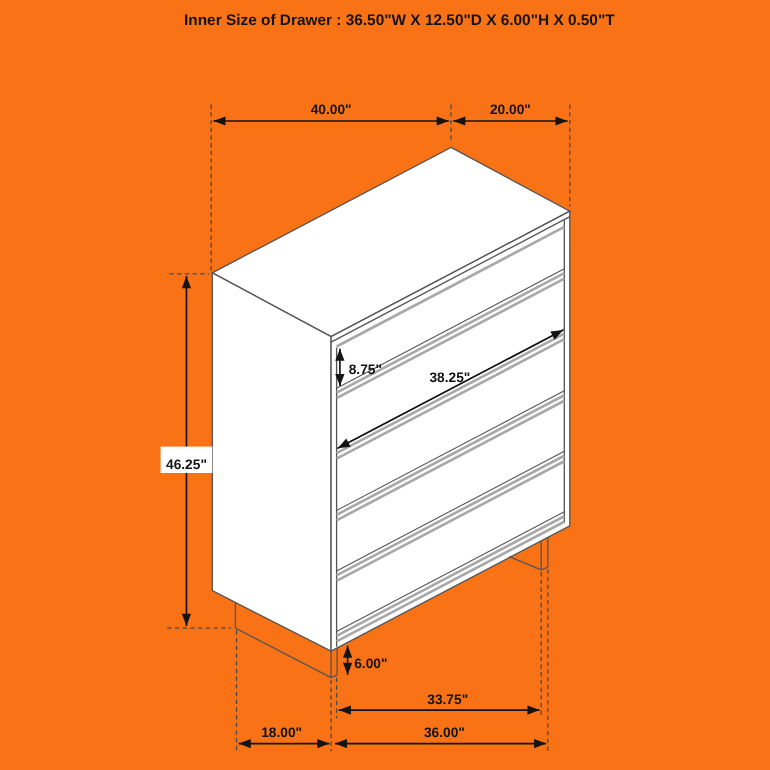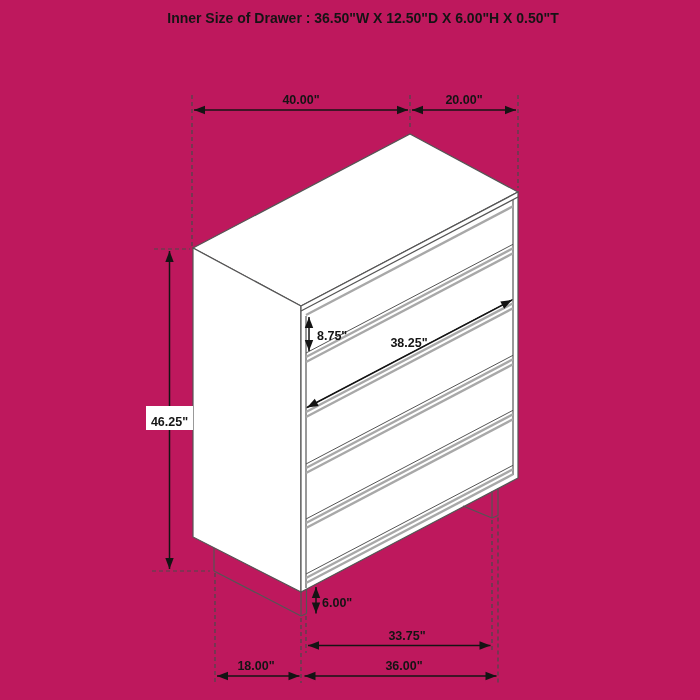--- a/index.html
+++ b/index.html
@@ -1,16 +1,16 @@
 <!DOCTYPE html>
 <html><head>
 <meta charset="utf-8">
 <style>
   html,body{margin:0;padding:0;background:#fff;}
-  .stage{width:700px;height:700px;position:relative;background:#be185d;overflow:hidden;}
+  .stage{width:700px;height:700px;position:relative;background:#f97316;overflow:hidden;}
   svg{display:block;}
   text{font-family:"Liberation Sans","DejaVu Sans",sans-serif;font-weight:bold;fill:#141414;}
   .dimlabel{font-size:12.5px;}
   .titlelabel{font-size:14px;}
   .draw{stroke:#555;stroke-width:1.2;fill:none;}
   .face{stroke:#555;stroke-width:1.2;fill:#ffffff;}
   .band{stroke:#a8a8a8;stroke-width:2.4;fill:none;}
   .bandline{stroke:#555;stroke-width:1;fill:none;}
   .dim{stroke:#141414;stroke-width:1.5;fill:none;}
   .ext{stroke:#4a4a4a;stroke-width:1.2;fill:none;stroke-dasharray:4 3;}

